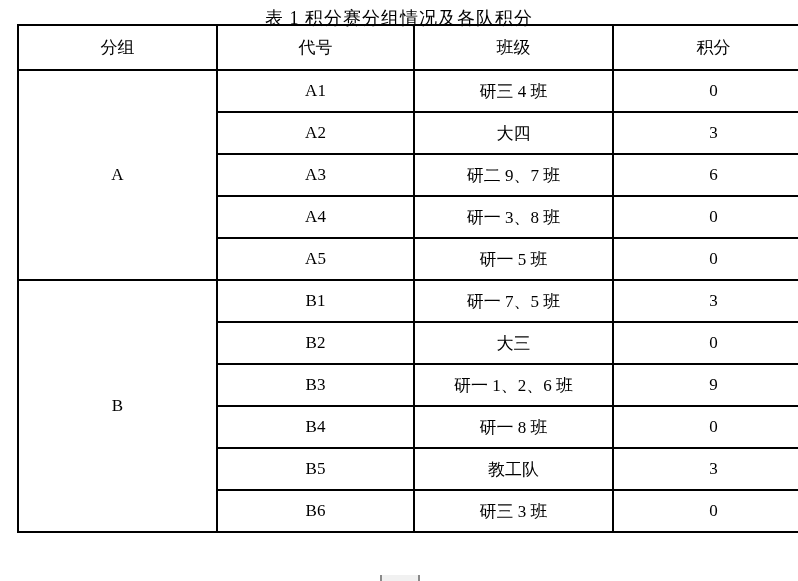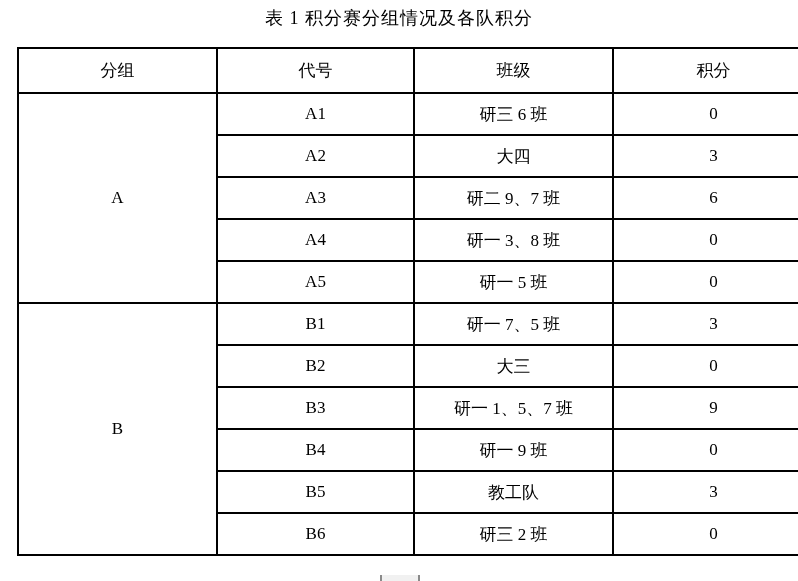--- a/index.html
+++ b/index.html
@@ -11,21 +11,21 @@
     width: 798px;
     height: 581px;
     position: relative;
     overflow: hidden;
     font-family: "Liberation Serif", "DejaVu Serif", serif;
     color: #000000;
   }
   .caption {
     text-align: center;
     font-size: 18px;
-    height: 47px;
+    height: 24px;
     line-height: 36px;
     letter-spacing: 1px;
     white-space: pre;
   }
   table.points {
     border-collapse: collapse;
     table-layout: fixed;
     width: 796px;
     margin-left: 17px;
   }
@@ -73,21 +73,21 @@
       <th>分组</th>
       <th>代号</th>
       <th>班级</th>
       <th>积分</th>
     </tr>
   </thead>
   <tbody>
     <tr>
       <td rowspan="5">A</td>
       <td>A1</td>
-      <td>研三 6 班</td>
+      <td>研三 4 班</td>
       <td>0</td>
     </tr>
     <tr>
       <td>A2</td>
       <td>大四</td>
       <td>3</td>
     </tr>
     <tr>
       <td>A3</td>
       <td>研二 9、7 班</td>
@@ -109,34 +109,34 @@
       <td>研一 7、5 班</td>
       <td>3</td>
     </tr>
     <tr>
       <td>B2</td>
       <td>大三</td>
       <td>0</td>
     </tr>
     <tr>
       <td>B3</td>
-      <td>研一 1、5、7 班</td>
+      <td>研一 1、2、6 班</td>
       <td>9</td>
     </tr>
     <tr>
       <td>B4</td>
-      <td>研一 9 班</td>
+      <td>研一 8 班</td>
       <td>0</td>
     </tr>
     <tr>
       <td>B5</td>
       <td>教工队</td>
       <td>3</td>
     </tr>
     <tr>
       <td>B6</td>
-      <td>研三 2 班</td>
+      <td>研三 3 班</td>
       <td>0</td>
     </tr>
   </tbody>
 </table>
 
 <div class="scroll-thumb"></div>
 
 </body></html>

